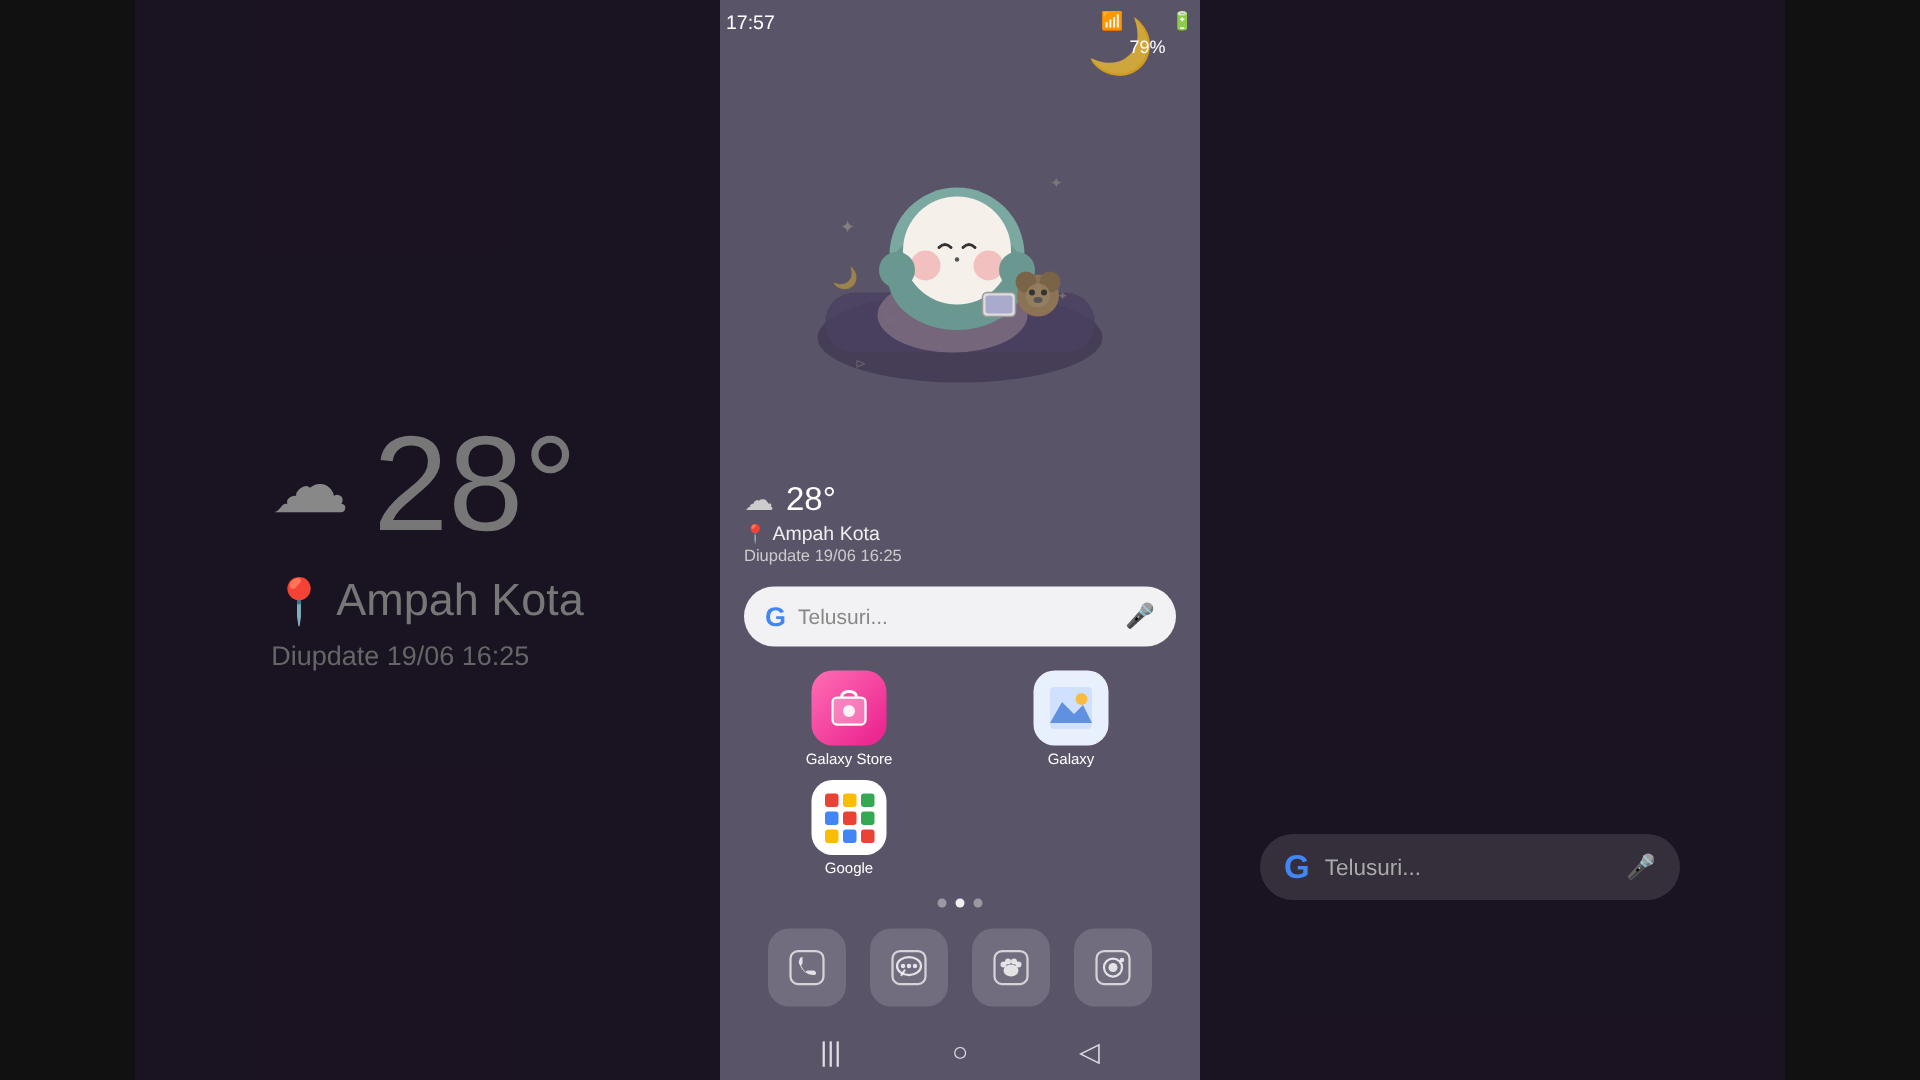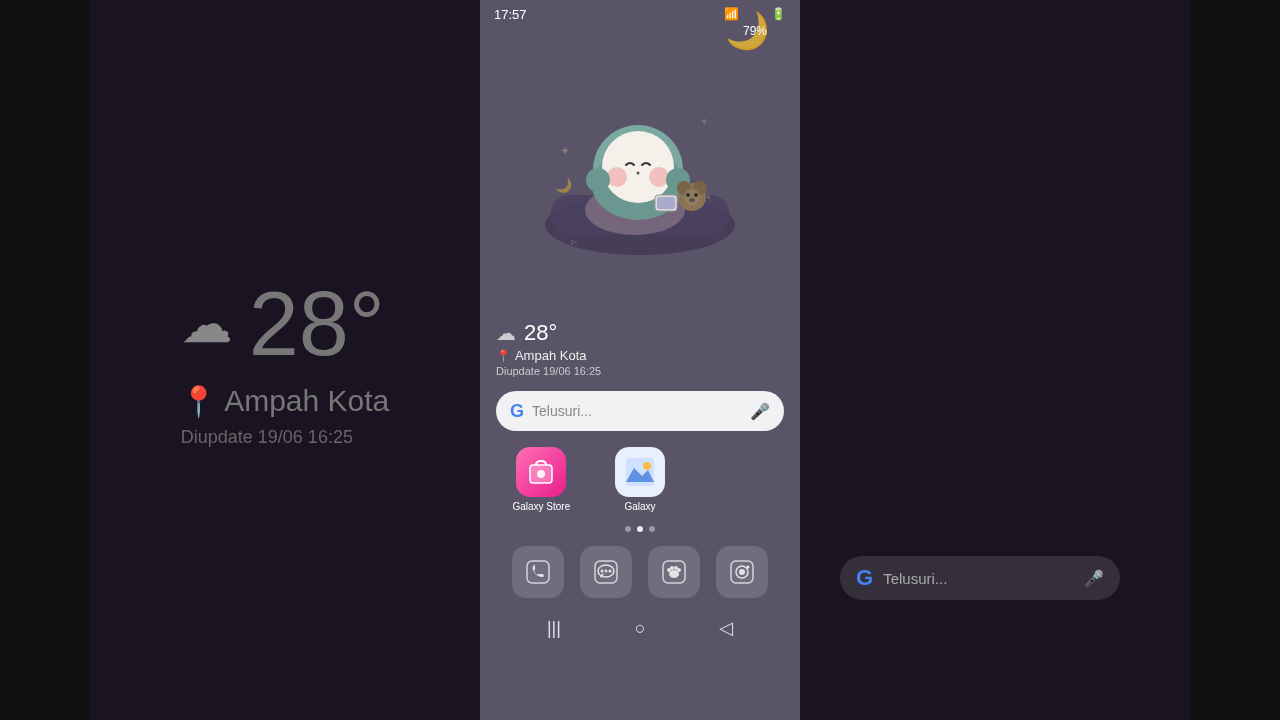--- a/index.html
+++ b/index.html
@@ -118,21 +118,21 @@
     }
 
     
     .status-bar {
       position: absolute;
       top: 0; left: 0; right: 0;
       height: 28px;
       display: flex;
       align-items: center;
       justify-content: space-between;
-      padding: 0 14px;
+      padding: 0 4px;
       z-index: 10;
     }
 
     .status-time {
       color: #fff;
       font-size: 13px;
       font-weight: 500;
     }
 
     .status-icons {
@@ -251,21 +251,21 @@
     }
 
     .mic-icon {
       font-size: 16px;
       color: #4285f4;
     }
 
     
     .app-grid {
       display: grid;
-      grid-template-columns: repeat(3, 1fr);
+      grid-template-columns: repeat(2, 1fr);
       gap: 8px;
       padding: 8px 16px;
     }
 
     .app-item {
       display: flex;
       flex-direction: column;
       align-items: center;
       gap: 4px;
       cursor: pointer;
@@ -502,20 +502,34 @@
 
             <polygon points="4,28 12,14 20,22 26,16 32,28" fill="#6090e0"></polygon>
 
             <circle cx="25" cy="12" r="4" fill="#f8bc40"></circle>
           </svg>
         </div>
         <span class="app-label">Galaxy</span>
       </div>
 
 
+      <div class="app-item">
+        <div style="width:50px;height:50px;border-radius:14px;background:#fff;display:grid;grid-template-columns:repeat(3,1fr);gap:3px;padding:9px;">
+          <div style="width:9px;height:9px;border-radius:2px;background:#ea4335;"></div>
+          <div style="width:9px;height:9px;border-radius:2px;background:#fbbc04;"></div>
+          <div style="width:9px;height:9px;border-radius:2px;background:#34a853;"></div>
+          <div style="width:9px;height:9px;border-radius:2px;background:#4285f4;"></div>
+          <div style="width:9px;height:9px;border-radius:2px;background:#ea4335;"></div>
+          <div style="width:9px;height:9px;border-radius:2px;background:#34a853;"></div>
+          <div style="width:9px;height:9px;border-radius:2px;background:#fbbc04;"></div>
+          <div style="width:9px;height:9px;border-radius:2px;background:#4285f4;"></div>
+          <div style="width:9px;height:9px;border-radius:2px;background:#ea4335;"></div>
+        </div>
+        <span class="app-label">Google</span>
+      </div>
     </div>
 
     <div class="dots-row">
       <div class="dot"></div>
       <div class="dot active"></div>
       <div class="dot"></div>
     </div>
 
     <div class="dock-row">
       <div class="dock-icon">

